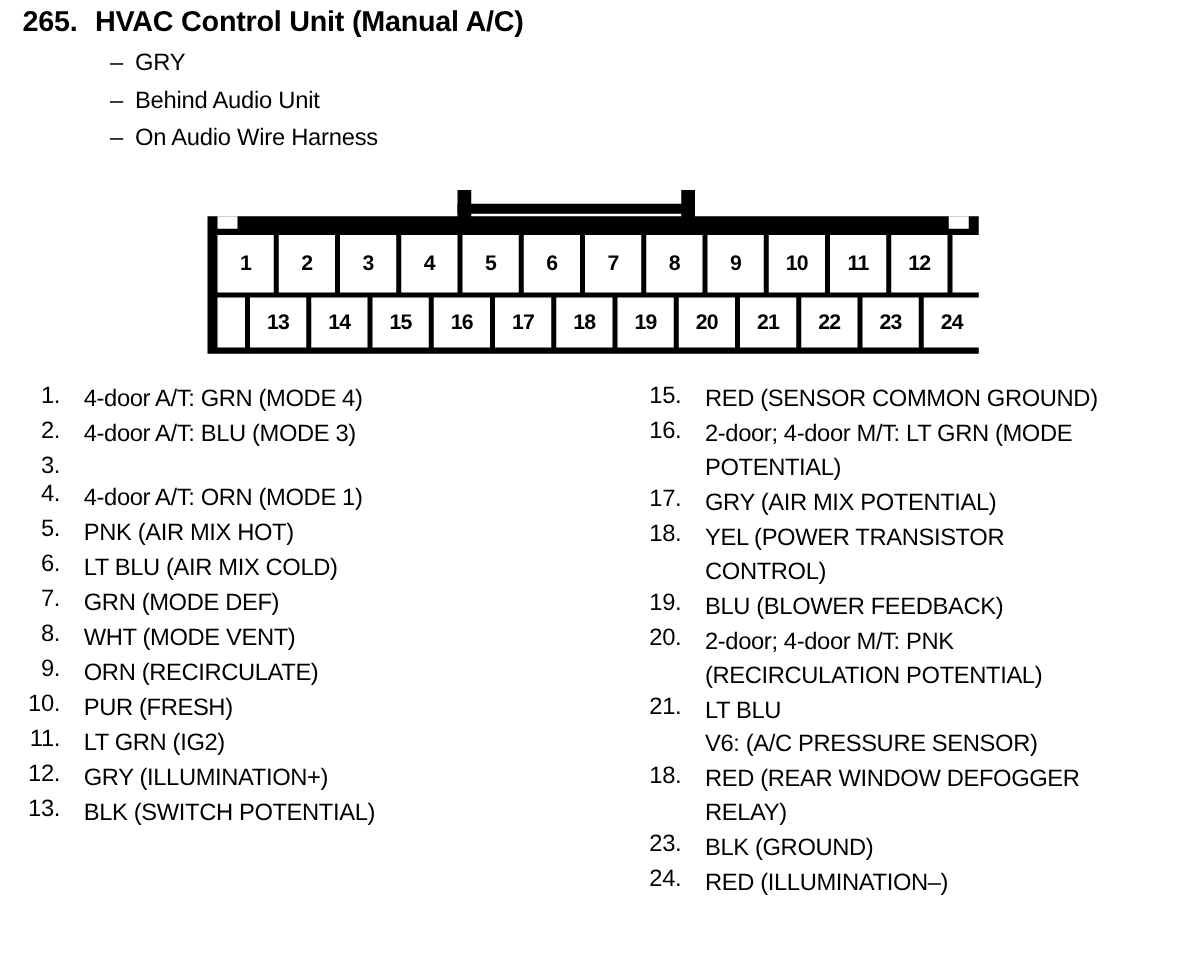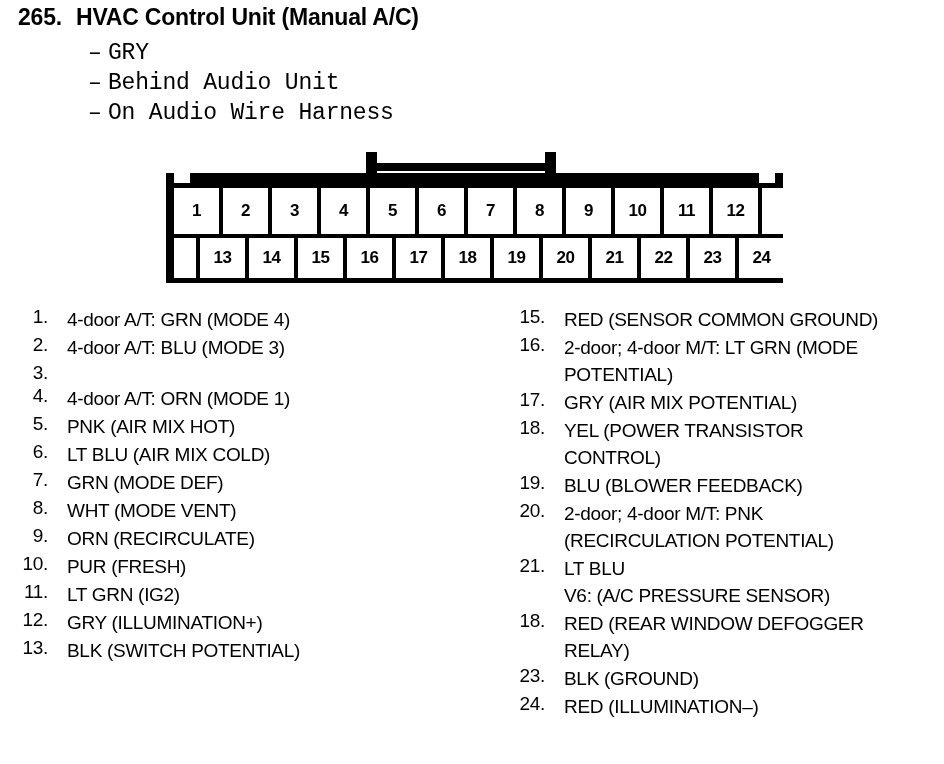--- a/index.html
+++ b/index.html
@@ -20,21 +20,21 @@
   #title-row {
     position: absolute; left: 18px; top: 4px;
     font-size: 23px; font-weight: bold; letter-spacing: -0.2px;
     white-space: nowrap;
   }
   #title-num { display: inline-block; min-width: 58px; }
   #title-text { }
 
   .sub-line {
     position: absolute; left: 88px;
-    font-size: 23px; white-space: nowrap; letter-spacing: -0.2px; font-family: Liberation Mono, monospace;
+    font-size: 19px; white-space: nowrap; letter-spacing: -0.2px;
   }
   .sub-dash { display: inline-block; width: 20px; }
   #sub-0 { top: 40px; }
   #sub-1 { top: 70px; }
   #sub-2 { top: 100px; }
 
   
   #connector { position: absolute; left: 0; top: 0; width: 944px; height: 300px; }
 
   

